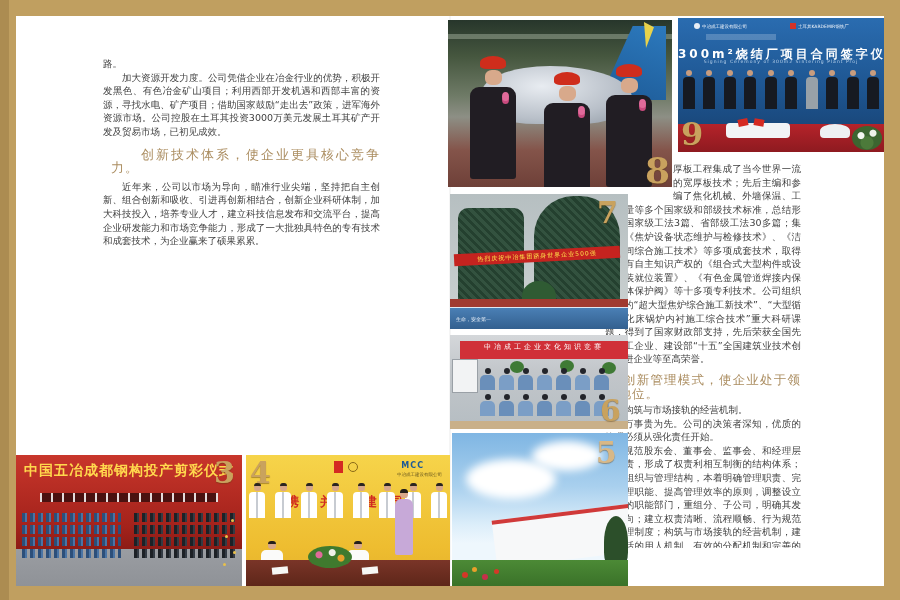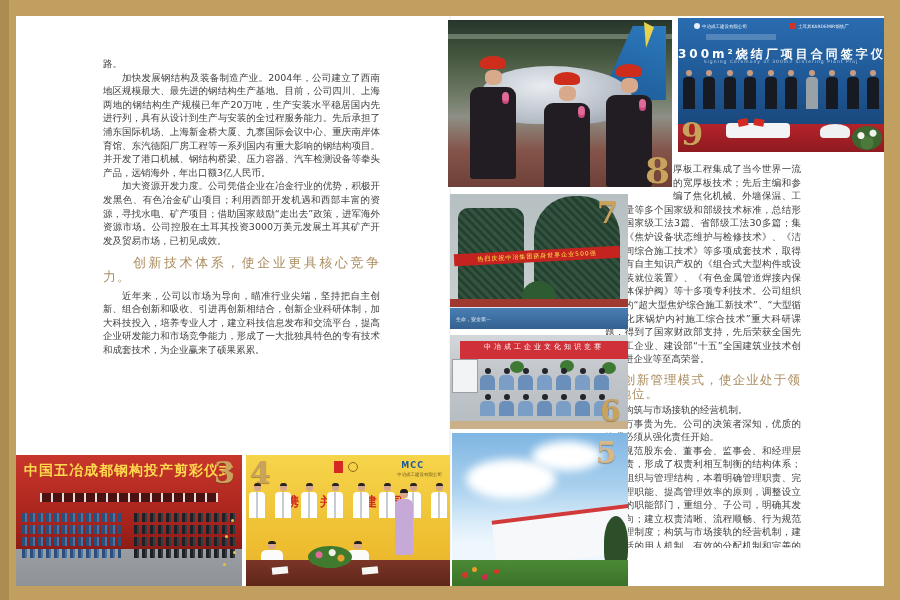--- a/index.html
+++ b/index.html
@@ -15,21 +15,21 @@
   .gutter{position:absolute;left:449px;top:16px;width:2px;height:570px;background:rgba(0,0,0,0.04);}
 
   
   .col{position:absolute;color:#404040;font-size:9.5px;line-height:13.6px;text-align:justify;overflow:hidden;}
   .col p{margin:0;text-indent:2em;}
   .col p.noindent{text-indent:0;}
   .left-col{left:103px;top:57px;width:277px;height:392px;}
   .right-col{left:605px;top:162px;width:196px;height:386px;}
   .sec-heading{
     color:#ab8d60;font-size:13px;letter-spacing:1px;font-weight:normal;
-    margin:9px 0 5px 0;text-indent:30px;
+    margin:9px 0 5px 8px;text-indent:30px;
   }
   .right-col .sec-heading{font-size:12.5px;margin:7px 0 3px 0;text-indent:18px;}
   .float-spacer{float:left;width:68px;height:38px;}
 
   
   .photo{position:absolute;overflow:hidden;}
   .plate-num{
     position:absolute;font-family:"DejaVu Serif",serif;font-weight:bold;
     color:#c9a25e;text-shadow:0 1px 1px rgba(90,60,10,.45);z-index:5;line-height:1;
   }
@@ -161,21 +161,20 @@
 </style>
 </head>
 <body>
 
 <div class="sheet">
   <div class="spread"></div>
   <div class="gutter"></div>
 
   <div class="col left-col">
     <p class="noindent">路。</p>
-    <p>加快发展钢结构及装备制造产业。2004年，公司建立了西南地区规模最大、最先进的钢结构生产基地。目前，公司四川、上海两地的钢结构生产规模已年产20万吨，生产安装水平稳居国内先进行列，具有从设计到生产与安装的全过程服务能力。先后承担了浦东国际机场、上海新金桥大厦、九寨国际会议中心、重庆南岸体育馆、东汽德阳厂房工程等一系列国内有重大影响的钢结构项目。并开发了港口机械、钢结构桥梁、压力容器、汽车检测设备等拳头产品，远销海外，年出口额3亿人民币。</p>
     <p>加大资源开发力度。公司凭借企业在冶金行业的优势，积极开发黑色、有色冶金矿山项目；利用西部开发机遇和西部丰富的资源，寻找水电、矿产项目；借助国家鼓励“走出去”政策，进军海外资源市场。公司控股在土耳其投资3000万美元发展土耳其矿产开发及贸易市场，已初见成效。</p>
     <h3 class="sec-heading">创新技术体系，使企业更具核心竞争力。</h3>
     <p>近年来，公司以市场为导向，瞄准行业尖端，坚持把自主创新、组合创新和吸收、引进再创新相结合，创新企业科研体制，加大科技投入，培养专业人才，建立科技信息发布和交流平台，提高企业研发能力和市场竞争能力，形成了一大批独具特色的专有技术和成套技术，为企业赢来了硕果累累。</p>
 
   </div>
 
   <div class="col right-col">
     <div class="float-spacer"></div>
     <p class="noindent">厚板工程集成了当今世界一流的宽厚板技术；先后主编和参编了焦化机械、外墙保温、工程测量等多个国家级和部级技术标准，总结形成了国家级工法3篇、省部级工法30多篇；集成了《焦炉设备状态维护与检修技术》、《洁净车间综合施工技术》等多项成套技术，取得了具有自主知识产权的《组合式大型构件或设备吊装就位装置》、《有色金属管道焊接内保护气体保护阀》等十多项专利技术。公司组织实施的“超大型焦炉综合施工新技术”、“大型循环流化床锅炉内衬施工综合技术”重大科研课题，得到了国家财政部支持，先后荣获全国先进施工企业、建设部“十五”全国建筑业技术创新先进企业等至高荣誉。</p>
     <h3 class="sec-heading">创新管理模式，使企业处于领先地位。</h3>

